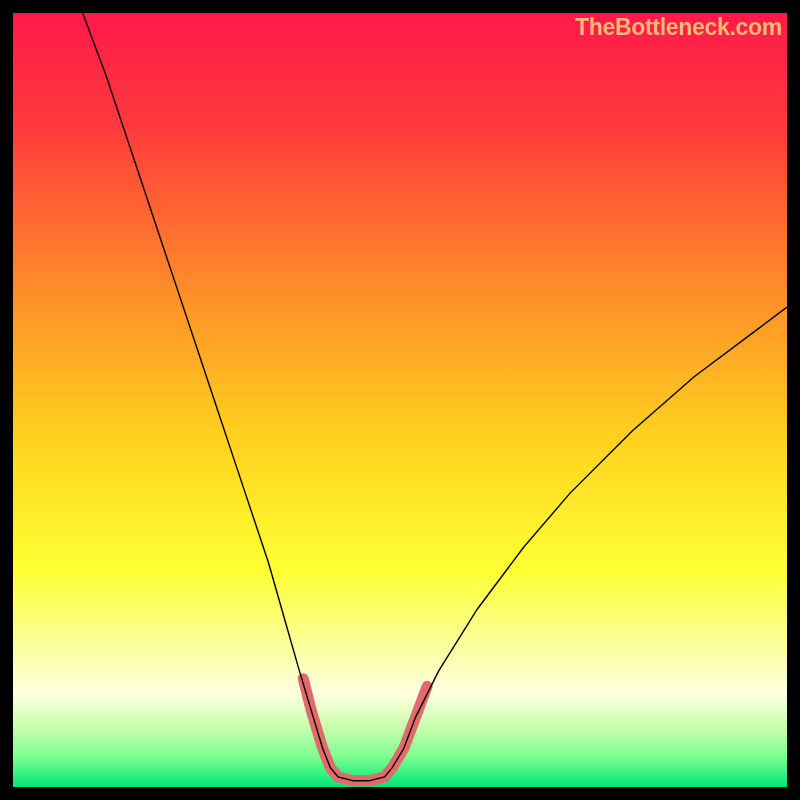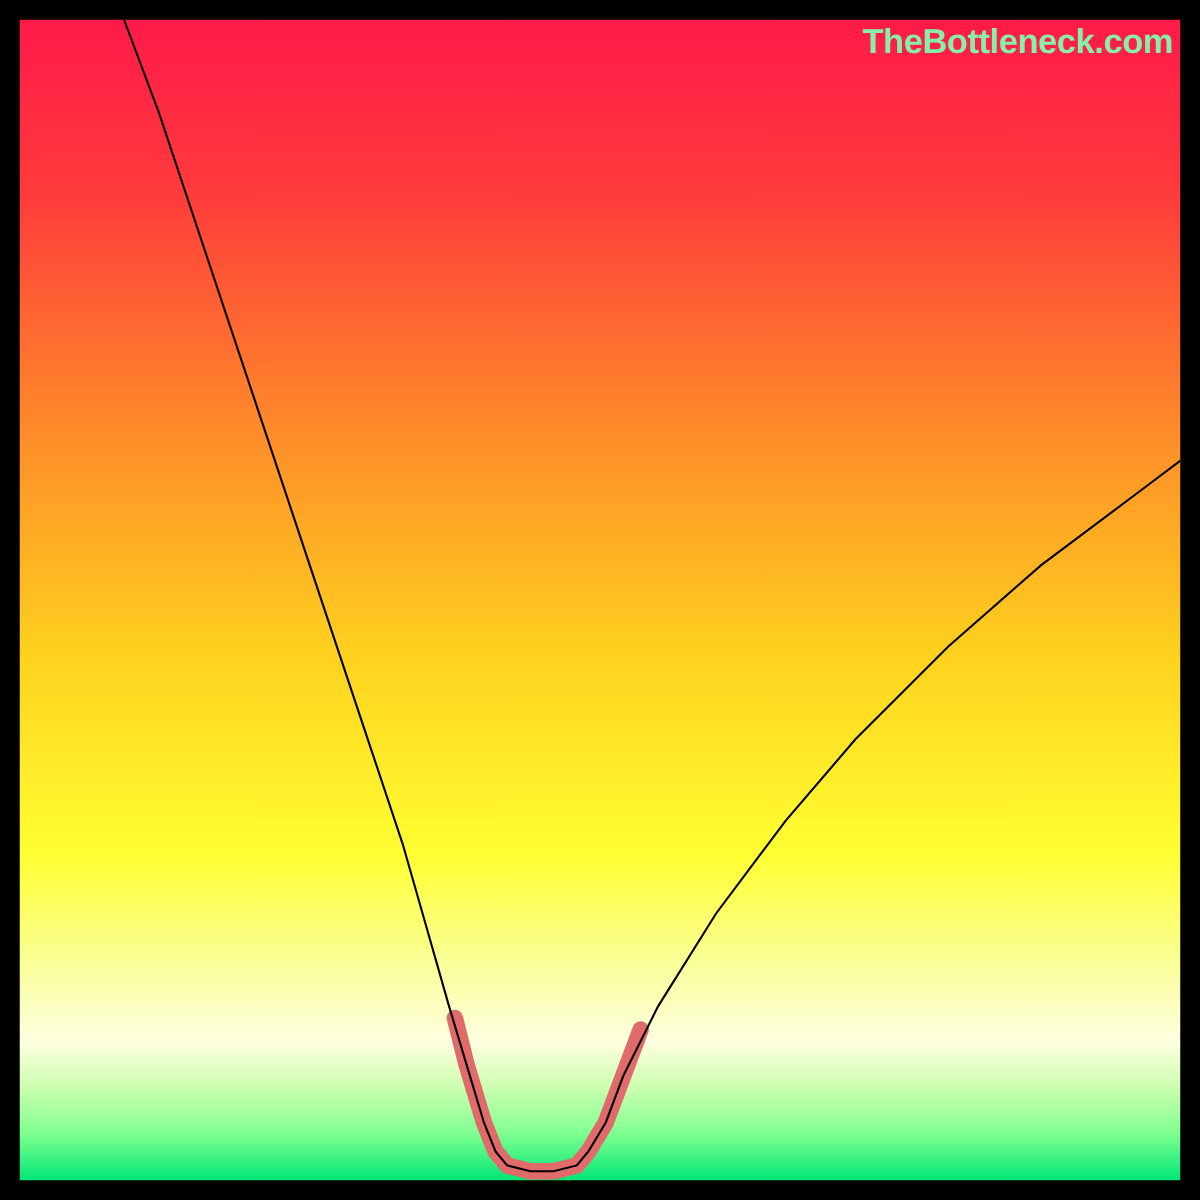--- a/index.html
+++ b/index.html
@@ -23,21 +23,21 @@
     position: absolute;
     left: 0;
     top: 0;
     width: 774px;
     height: 774px;
   }
   .watermark {
     position: absolute;
     top: 14px;
     right: 18px;
-    color: #86efac;
+    color: #fdba74;
     font-size: 23px;
     font-weight: bold;
     letter-spacing: -0.3px;
   }
 </style>
 </head>
 <body>
 
 <div class="frame">
   <svg class="plot" viewBox="0 0 774 774" preserveAspectRatio="none">

